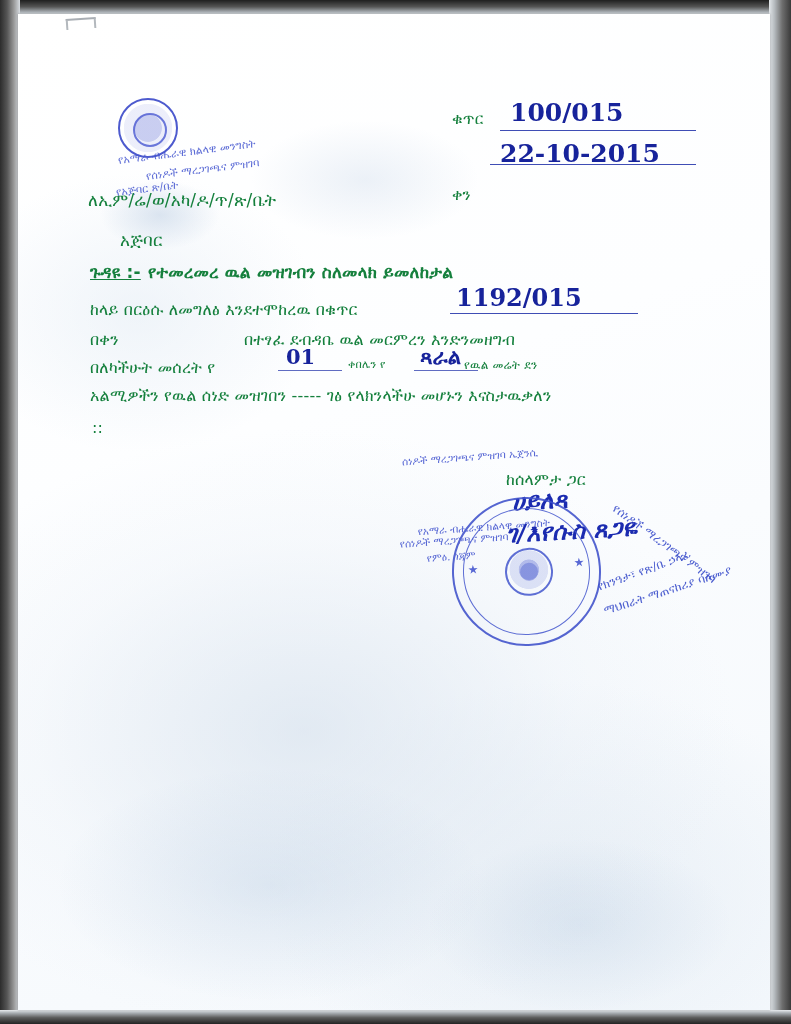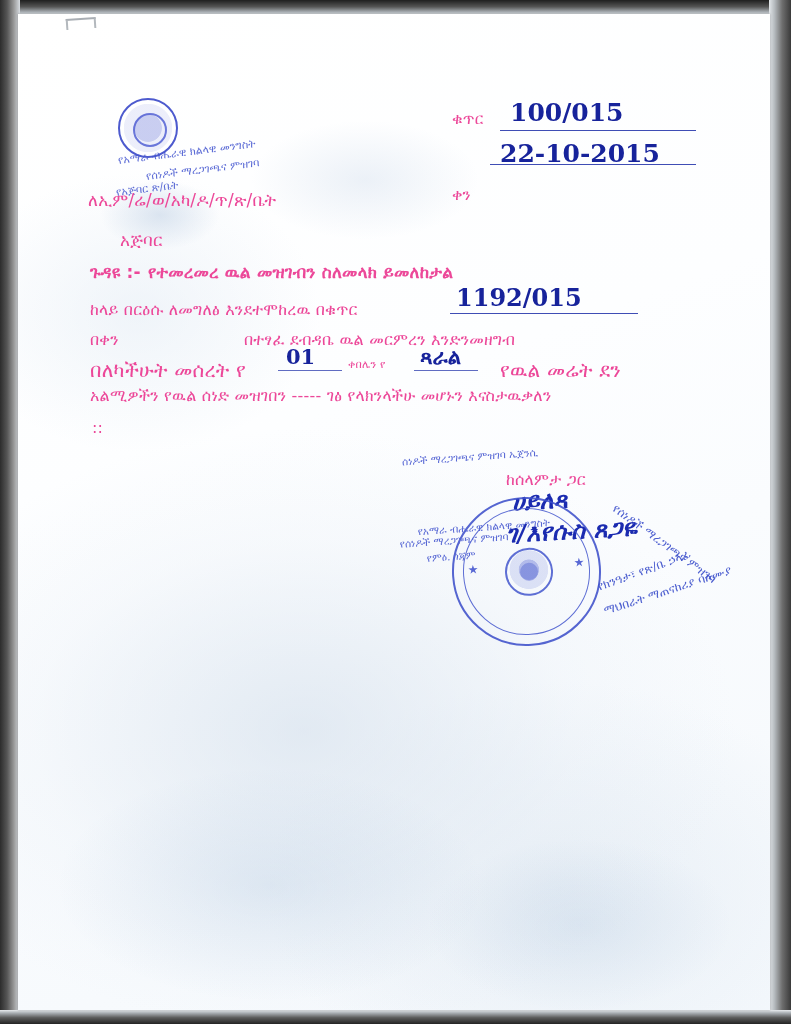--- a/index.html
+++ b/index.html
@@ -70,21 +70,21 @@
   }
   .smudge {
     position: absolute;
     border-radius: 50%;
     pointer-events: none;
   }
   .printed {
     position: absolute;
     font-size: 15.5px;
     letter-spacing: .2px;
-    color: #ec4899;
+    color: #15803d;
     white-space: nowrap;
   }
   .printed.bold { font-weight: bold; }
 
   
   .hand {
     position: absolute;
     font-family: "DejaVu Serif", serif;
     color: #1d2ea8;
     white-space: nowrap;
@@ -247,37 +247,37 @@
   <div class="hand pen" style="left:510px; top:98px; font-size:25px;">100/015</div>
   <div class="rule" style="left:500px; top:130px; width:196px;"></div>
 
   <div class="printed" style="left:452px; top:143px;margin-top:43px;">ቀን</div>
   <div class="hand pen" style="left:500px; top:131px; font-size:25px;margin-top:8px;">22-10-2015</div>
   <div class="rule" style="left:490px; top:164px; width:206px;"></div>
 
   <div class="printed" style="left:88px; top:190px; font-size:17px;">ለኢም/ሬ/ወ/አካ/ዶ/ጥ/ጽ/ቤት</div>
   <div class="printed" style="left:120px; top:230px; font-size:17px;">አጅባር</div>
 
-  <div class="printed bold" style="left:90px; top:262px; font-size:17px;">ጉዳዩ :-</div>
+  <div class="printed bold" style="left:90px; top:262px; font-size:17px;text-decoration:underline;">ጉዳዩ :-</div>
   <div class="printed bold" style="left:148px; top:262px; font-size:17px;">የተመረመረ ዉል መዝገብን ስለመላክ ይመለከታል</div>
 
   <div class="printed" style="left:90px; top:300px; font-size:16px;">ከላይ በርዕሱ ለመግለፅ እንደተሞከረዉ በቁጥር</div>
   <div class="hand pen" style="left:456px; top:283px; font-size:24px;">1192/015</div>
   <div class="rule" style="left:450px; top:313px; width:188px;"></div>
 
   <div class="printed" style="left:90px; top:330px; font-size:16px;">በቀን</div>
   <div class="printed" style="left:244px; top:330px; font-size:16px;">በተፃፈ ደብዳቤ ዉል መርምረን እንድንመዘግብ</div>
 
-  <div class="printed" style="left:90px; top:358px; font-size:20px;">በለካችሁት መሰረት የ</div>
+  <div class="printed" style="left:90px; top:358px; font-size:16px;">በለካችሁት መሰረት የ</div>
   <div class="hand pen" style="left:286px; top:344px; font-size:21px;">01</div>
   <div class="rule thin" style="left:278px; top:370px; width:64px;"></div>
   <div class="printed" style="left:348px; top:358px; font-size:11px;">ቀበሌን የ</div>
   <div class="hand pen" style="left:420px; top:344px; font-size:21px;">ጻራል</div>
   <div class="rule thin" style="left:414px; top:370px; width:64px;"></div>
-  <div class="printed" style="left:500px; top:358px; font-size:20px;">የዉል መሬት ደን</div>
+  <div class="printed" style="left:464px; top:358px; font-size:12px;">የዉል መሬት ደን</div>
 
   <div class="printed" style="left:90px; top:386px; font-size:16px;text-align:right;">አልሚዎችን የዉል ሰነድ መዝገበን ----- ገፅ የላክንላችሁ መሆኑን እናስታዉቃለን</div>
   <div class="printed" style="left:92px; top:418px; font-size:16px;">::</div>
 
   <div class="printed" style="left:506px; top:470px; font-size:16px;">ከሰላምታ ጋር</div>
   <div class="sig" style="left:512px; top:486px; font-size:24px; transform: rotate(-3deg);">ሀይለጻ</div>
   <div class="sig" style="left:506px; top:516px; font-size:24px; transform: rotate(-3deg);">ገ/እየሱስ ጸጋዬ</div>
 
   <div class="round-stamp">
     <div class="emblem"></div>

